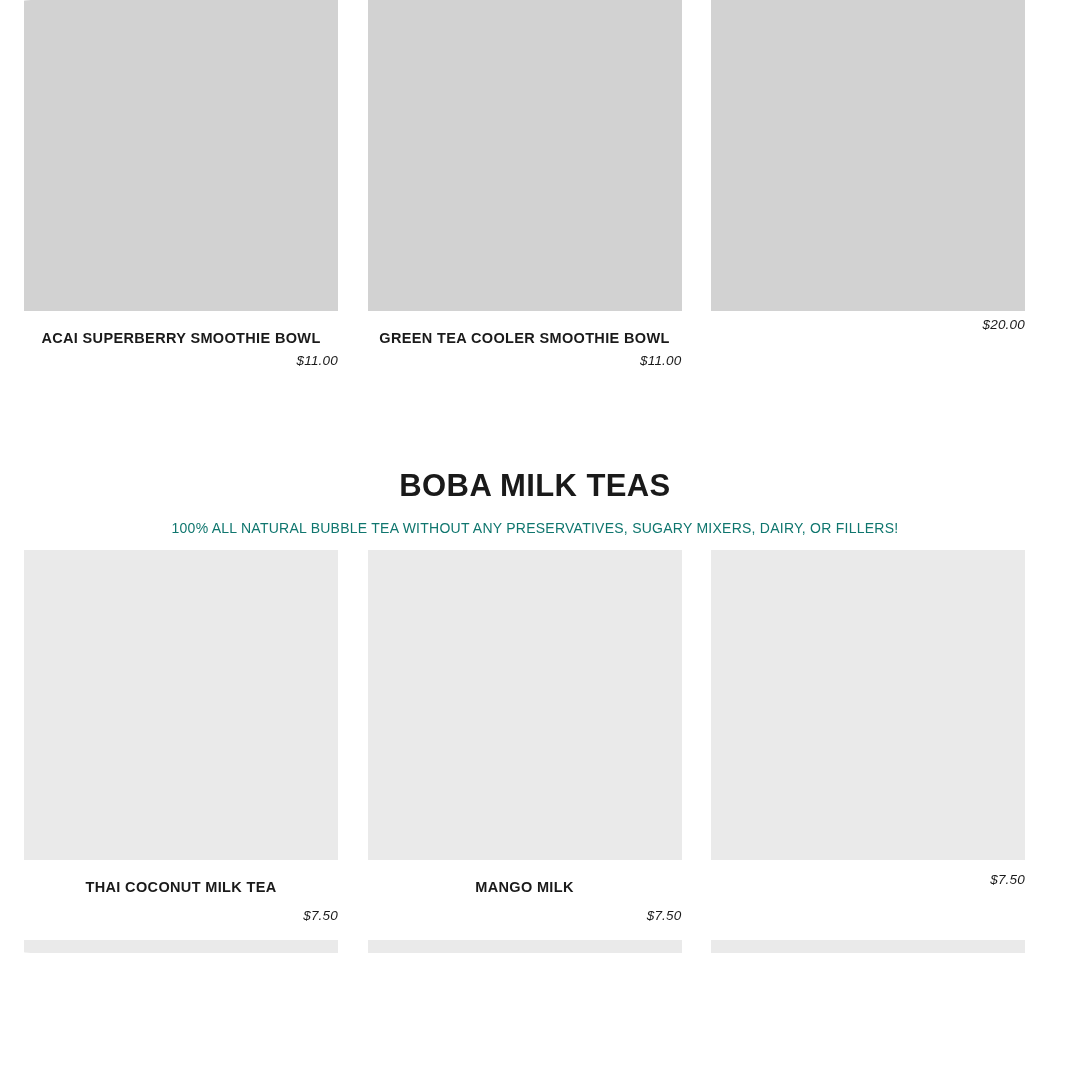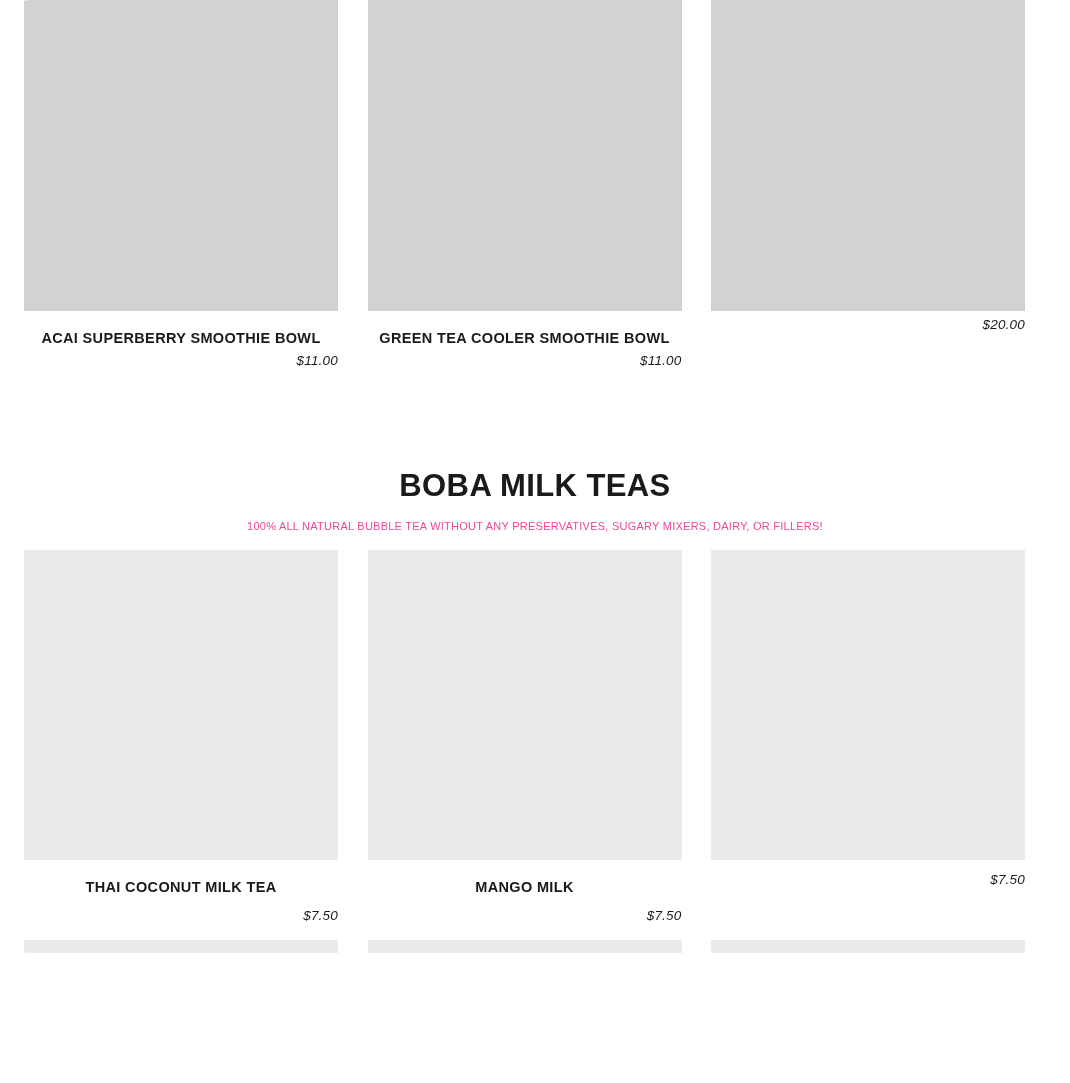--- a/index.html
+++ b/index.html
@@ -97,23 +97,23 @@
     font-weight: 700;
     color: #1a1a1a;
     letter-spacing: 0.4px;
     text-transform: uppercase;
     font-stretch: condensed;
     line-height: 1.1;
   }
   .section-subtitle {
     display: block;
     margin-top: 17px;
-    font-size: 11px;
+    font-size: 14px;
     font-weight: 400;
-    color: #ec4899;
+    color: #0f766e;
     letter-spacing: 0.25px;
     text-transform: uppercase;
     font-stretch: condensed;
     line-height: 1.2;
   }
 
   
   #row-boba-teas {
     top: 550px;
   }

